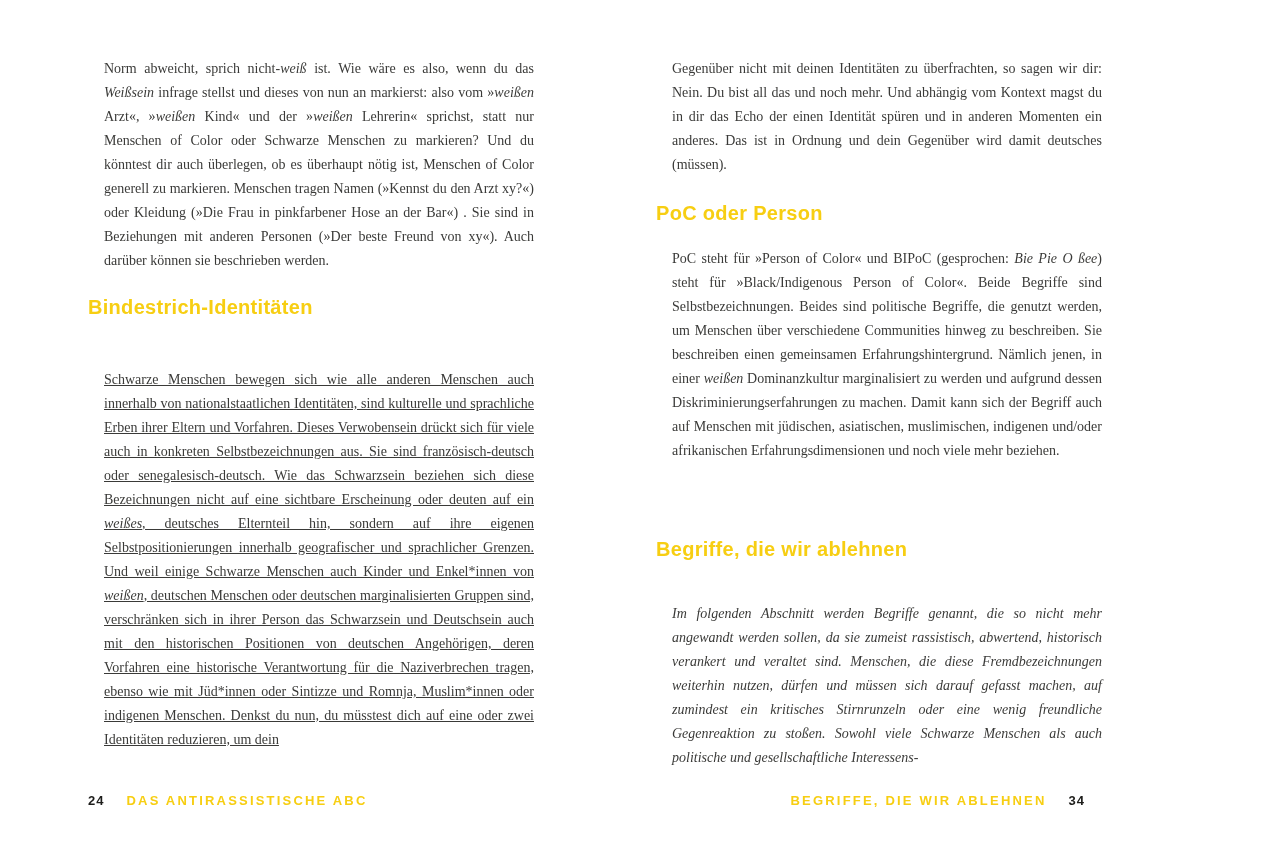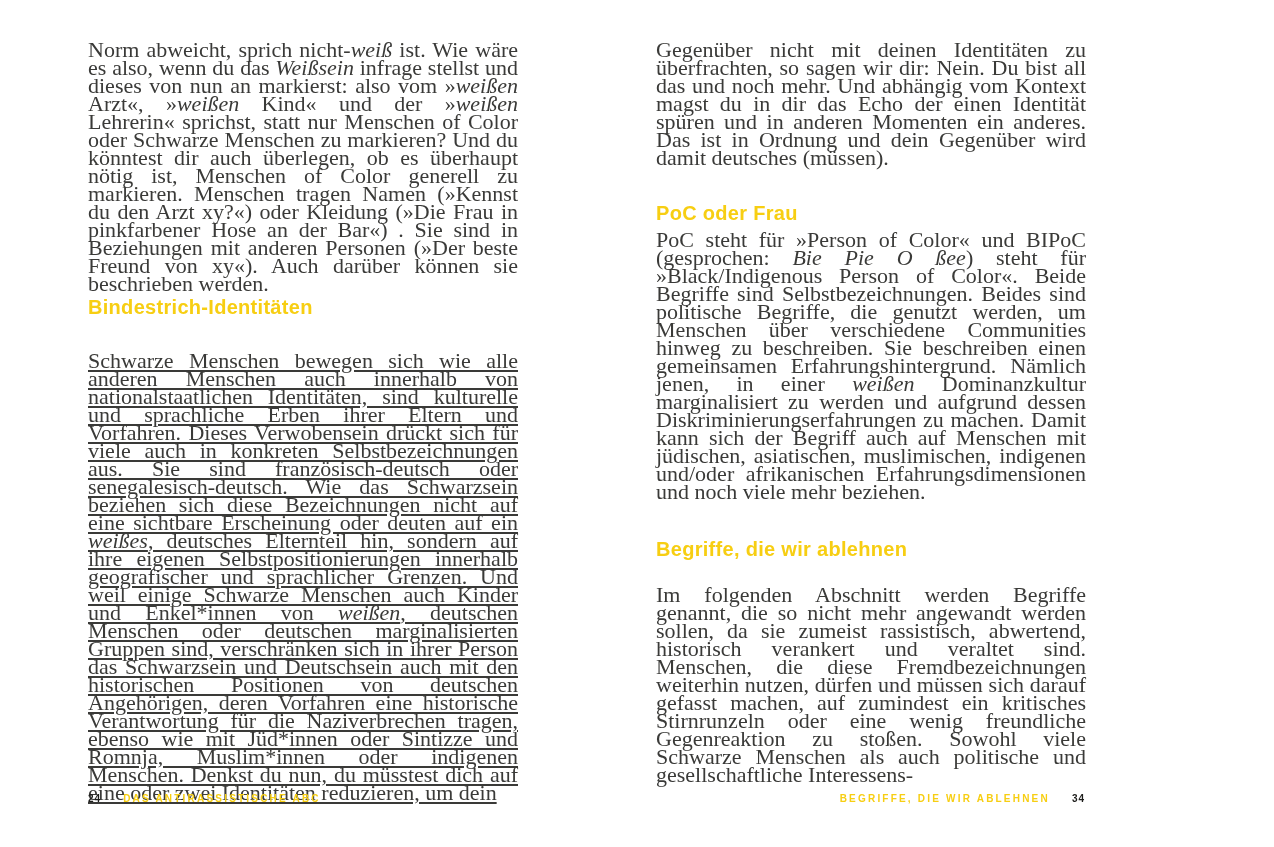--- a/index.html
+++ b/index.html
@@ -11,24 +11,24 @@
   .spread{
     position:relative;
     width:1274px;
     height:847px;
     background:#ffffff;
     overflow:hidden;
   }
   .body{
     position:absolute;
     width:430px;
-    margin:0;
+    margin:16px;
     font-family:"Liberation Serif","DejaVu Serif",serif;
-    font-size:22px;
-    line-height:18px;
+    font-size:14px;
+    line-height:24px;
     color:var(--ink);
     text-align:justify;
     hyphens:auto;
     -webkit-hyphens:auto;
   }
   .body em{font-style:italic;}
   .heading{
     position:absolute;
     margin:0;
     font-family:"Liberation Sans","DejaVu Sans",sans-serif;
@@ -40,30 +40,30 @@
   }
   .col-left{left:88px;}
   .col-right{left:656px;}
   .pl-p1{top:41px;}
   .pl-h1{top:296px;}
   .pl-p2{top:352px;text-decoration:underline;}
   .pr-p1{top:41px;}
   .pr-h1{top:202px;}
   .pr-p2{top:231px;}
   .pr-h2{top:538px;}
-  .pr-p3{top:586px;}
+  .pr-p3{top:586px;font-style:italic;}
   .footer{
     position:absolute;
     top:793px;
     display:flex;
     align-items:baseline;
     gap:22px;
     font-family:"Liberation Sans","DejaVu Sans",sans-serif;
     font-weight:700;
-    font-size:10px;
+    font-size:13px;
     letter-spacing:2.2px;
     white-space:nowrap;
   }
   .footer-left{left:88px;}
   .footer-right{right:189px;justify-content:flex-end;}
   .pagenum{color:var(--pagenum);letter-spacing:1px;}
   .running{color:var(--accent);text-transform:uppercase;}
 </style>
 </head>
 <body>
@@ -75,21 +75,21 @@
     <h2 class="heading col-left pl-h1">Bindestrich-Identitäten</h2>
     <p class="body col-left pl-p2"><span>Schwarze Menschen bewegen sich wie alle anderen Menschen auch innerhalb von nationalstaatlichen Identitäten, sind kulturelle und sprachliche Erben ihrer Eltern und Vorfahren. Dieses Verwobensein drückt sich für viele auch in konkreten Selbstbezeichnungen aus. Sie sind französisch-deutsch oder senegalesisch-deutsch. Wie das Schwarzsein beziehen sich diese Bezeichnungen nicht auf eine sichtbare Erscheinung oder deuten auf ein </span><em>weißes</em><span>, deutsches Elternteil hin, sondern auf ihre eigenen Selbstpositionierungen innerhalb geografischer und sprachlicher Grenzen. Und weil einige Schwarze Menschen auch Kinder und Enkel*innen von </span><em>weißen</em><span>, deutschen Menschen oder deutschen marginalisierten Gruppen sind, verschränken sich in ihrer Person das Schwarzsein und Deutschsein auch mit den historischen Positionen von deutschen Angehörigen, deren Vorfahren eine historische Verantwortung für die Naziverbrechen tragen, ebenso wie mit Jüd*innen oder Sintizze und Romnja, Muslim*innen oder indigenen Menschen. Denkst du nun, du müsstest dich auf eine oder zwei Identitäten reduzieren, um dein</span></p>
     <div class="footer footer-left">
       <span class="pagenum">24</span>
       <span class="running">DAS ANTIRASSISTISCHE ABC</span>
     </div>
   </section>
 
   <section>
     <p class="body col-right pr-p1"><span>Gegenüber nicht mit deinen Identitäten zu überfrachten, so sagen wir dir: Nein. Du bist all das und noch mehr. Und abhängig vom Kontext magst du in dir das Echo der einen Identität spüren und in anderen Momenten ein anderes. Das ist in Ordnung und dein Gegenüber wird damit deutsches (müssen).</span></p>
-    <h2 class="heading col-right pr-h1">PoC oder Frau</h2>
+    <h2 class="heading col-right pr-h1">PoC oder Person</h2>
     <p class="body col-right pr-p2"><span>PoC steht für »Person of Color« und BIPoC (gesprochen: </span><em>Bie Pie O ßee</em><span>) steht für »Black/Indigenous Person of Color«. Beide Begriffe sind Selbstbezeichnungen. Beides sind politische Begriffe, die genutzt werden, um Menschen über verschiedene Communities hinweg zu beschreiben. Sie beschreiben einen gemeinsamen Erfahrungshintergrund. Nämlich jenen, in einer </span><em>weißen</em><span> Dominanzkultur marginalisiert zu werden und aufgrund dessen Diskriminierungserfahrungen zu machen. Damit kann sich der Begriff auch auf Menschen mit jüdischen, asiatischen, muslimischen, indigenen und/oder afrikanischen Erfahrungsdimensionen und noch viele mehr beziehen.</span></p>
     <h2 class="heading col-right pr-h2">Begriffe, die wir ablehnen</h2>
     <p class="body col-right pr-p3"><span>Im folgenden Abschnitt werden Begriffe genannt, die so nicht mehr angewandt werden sollen, da sie zumeist rassistisch, abwertend, historisch verankert und veraltet sind. Menschen, die diese Fremdbezeichnungen weiterhin nutzen, dürfen und müssen sich darauf gefasst machen, auf zumindest ein kritisches Stirnrunzeln oder eine wenig freundliche Gegenreaktion zu stoßen. Sowohl viele Schwarze Menschen als auch politische und gesellschaftliche Interessens-</span></p>
     <div class="footer footer-right">
       <span class="running">BEGRIFFE, DIE WIR ABLEHNEN</span>
       <span class="pagenum">34</span>
     </div>
   </section>
 
 </div>

